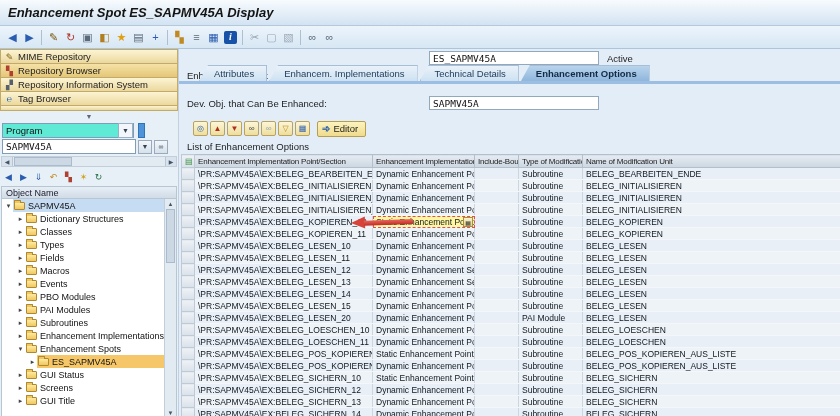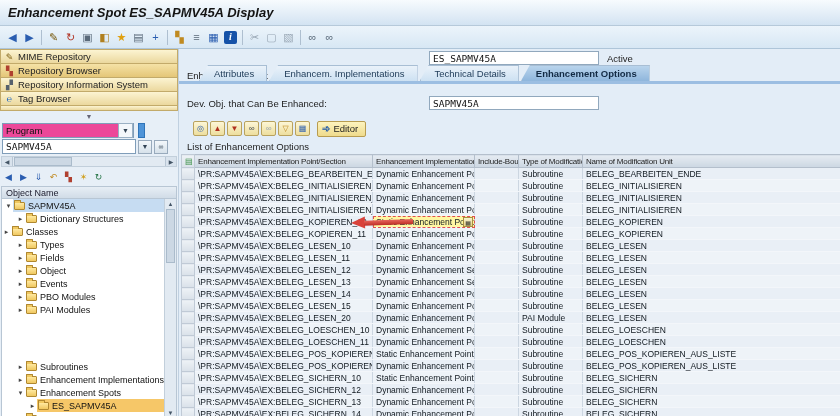--- a/index.html
+++ b/index.html
@@ -25,21 +25,21 @@
   .navbtn{height:14px;display:flex;align-items:center;gap:3px;padding-left:3px;
     background:linear-gradient(#fcf4d2,#ebd89e);border:1px solid #c2aa6a;
     border-bottom:none;font-size:9.5px;color:#222;box-sizing:border-box;white-space:nowrap}
   .navbtn.active{background:linear-gradient(#f5e2a6,#e4c678)}
   .navicon{font-size:9px;width:11px;text-align:center;flex:none}
   .navsliver{height:6px;background:linear-gradient(#fcf4d2,#ebd89e);
     border:1px solid #c2aa6a;box-sizing:border-box;overflow:hidden}
   .splitter{height:11px;display:flex;align-items:center;justify-content:center;
     color:#667;font-size:7px}
   .selrow,.inputrow{display:flex;align-items:center;padding:1px 2px 0 2px;gap:2px}
-  .combo{flex:0 0 132px;height:15px;background:#ec4899;border:1px solid #7f9db9;
+  .combo{flex:0 0 132px;height:15px;background:#5eead4;border:1px solid #7f9db9;
     display:flex;align-items:center;justify-content:space-between;padding-left:3px;
     font-size:9.5px;box-sizing:border-box;color:#111}
   .combobtn{width:13px;height:13px;border:1px solid #9ab0c4;background:#f3f7fb;
     font-size:7px;display:flex;align-items:center;justify-content:center;color:#345;flex:none}
   .bluebar{width:5px;height:13px;background:#4f94d8;border:1px solid #2f74b8;margin-left:2px}
   .textinput{flex:0 0 134px;height:15px;background:#fff;border:1px solid #7f9db9;
     display:flex;align-items:center;padding-left:3px;box-sizing:border-box;
     font-family:"DejaVu Sans Mono",monospace;font-size:9.5px;color:#111}
   .smallbtn{width:14px;height:14px;background:linear-gradient(#f3f7fa,#d6e1ea);
     border:1px solid #98aabc;font-size:7px;display:flex;align-items:center;
@@ -226,21 +226,21 @@
                 <span>SAPMV45A</span>
               </span>
             </div>
             <div class="treeitem" style="padding-left: 14px; justify-content: flex-end;">
               <span class="arrow">▸</span>
               <span class="hl">
                 <span class="folder"></span>
                 <span>Dictionary Structures</span>
               </span>
             </div>
-            <div class="treeitem" style="">
+            <div class="treeitem" style="padding-left: 14px;">
               <span class="arrow">▸</span>
               <span class="hl">
                 <span class="folder"></span>
                 <span>Classes</span>
               </span>
             </div>
             <div class="treeitem" style="padding-left: 14px;">
               <span class="arrow">▸</span>
               <span class="hl">
                 <span class="folder"></span>
@@ -251,21 +251,21 @@
               <span class="arrow">▸</span>
               <span class="hl">
                 <span class="folder"></span>
                 <span>Fields</span>
               </span>
             </div>
             <div class="treeitem" style="padding-left: 14px;">
               <span class="arrow">▸</span>
               <span class="hl">
                 <span class="folder"></span>
-                <span>Object</span>
+                <span>Macros</span>
               </span>
             </div>
             <div class="treeitem" style="padding-left: 14px;">
               <span class="arrow">▸</span>
               <span class="hl">
                 <span class="folder"></span>
                 <span>Events</span>
               </span>
             </div>
             <div class="treeitem" style="padding-left: 14px;">
@@ -275,21 +275,21 @@
                 <span>PBO Modules</span>
               </span>
             </div>
             <div class="treeitem" style="padding-left: 14px;">
               <span class="arrow">▸</span>
               <span class="hl">
                 <span class="folder"></span>
                 <span>PAI Modules</span>
               </span>
             </div>
-            <div class="treeitem" style="padding-left: 14px; margin-top: 44px;">
+            <div class="treeitem" style="padding-left: 14px;">
               <span class="arrow">▸</span>
               <span class="hl">
                 <span class="folder"></span>
                 <span>Subroutines</span>
               </span>
             </div>
             <div class="treeitem" style="padding-left: 14px;">
               <span class="arrow">▸</span>
               <span class="hl">
                 <span class="folder"></span>

